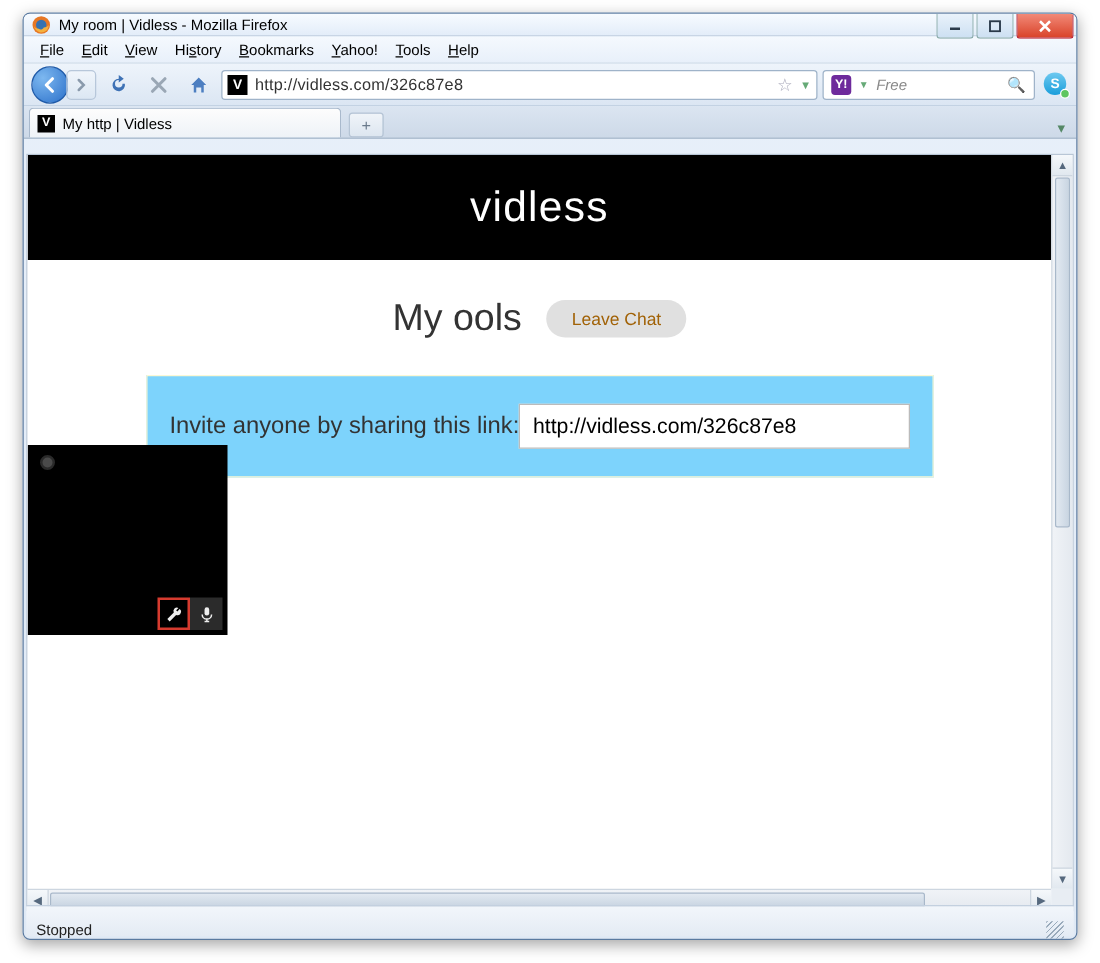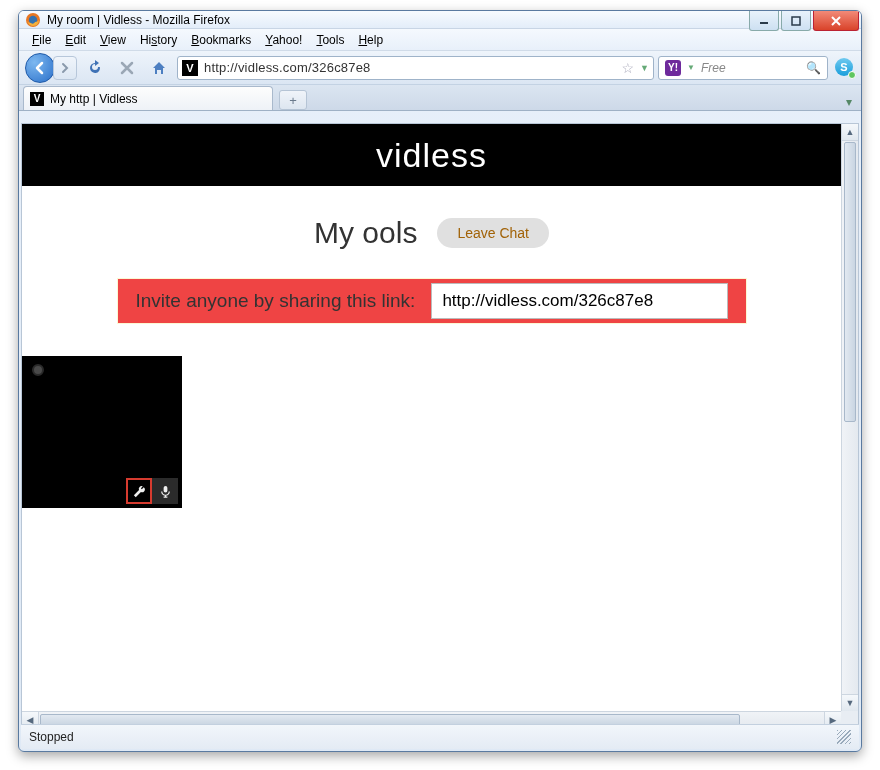--- a/index.html
+++ b/index.html
@@ -60,43 +60,43 @@
 .hscroll { position:absolute; left:0; right:17px; bottom:0; height:17px; background:linear-gradient(#f0f3f7,#e4e9ef); border-top:1px solid #cdd6e0;}
 .hscroll .lf, .hscroll .rt { width:17px;height:100%; display:flex;align-items:center;justify-content:center; font-size:9px;color:#56697e;background:linear-gradient(#f5f8fb,#e1e8ef); position:absolute;top:0;}
 .hscroll .lf{left:0;border-right:1px solid #cdd6e0;}
 .hscroll .rt{right:0;border-left:1px solid #cdd6e0;}
 .hscroll .thumb { position:absolute; top:2px; bottom:2px; left:18px; width:700px; background:linear-gradient(#e2e9f1,#c9d5e2); border:1px solid #a8b8ca; border-radius:2px;}
 .corner { position:absolute; right:0; bottom:0; width:17px; height:17px; background:#e8edf3;}
 
 .page { position:absolute; left:0; top:0; right:17px; bottom:17px; overflow:hidden; background:#fff;}
 
 
-.vl-header { background:#000; height:62px; display:flex; align-items:center; justify-content:center; gap:28px;}
+.vl-header { background:#000; height:84px; display:flex; align-items:center; justify-content:center; gap:28px;}
 .vl-logo { color:#fff; font-size:34px; font-weight:300; letter-spacing:1px; font-family: "Segoe UI Light","Segoe UI",sans-serif;}
 .vl-tag { color:#ddd; font-size:17px; font-weight:300; font-family: "Segoe UI Light","Segoe UI",sans-serif;}
 
 .vl-main { padding: 30px 10px 10px; text-align:center;}
 .room-row { display:flex; align-items:center; justify-content:center; gap:20px; margin-bottom: 28px;}
 .room-title { font-size:30px; font-weight:300; color:#333; font-family:"Segoe UI Light","Segoe UI",sans-serif;}
 .leave-btn { background:#e0e0e0; border:none; border-radius:16px; padding:7px 20px; font-size:14px; color:#a16207; cursor:pointer;}
 
-.invite-bar { background:#ef4444; border:1px solid #fbf8d4; margin: 0 auto; width: 630px; padding: 4px 18px; display:flex; align-items:center; gap:16px; font-family:"Segoe UI Light","Segoe UI",sans-serif;}
+.invite-bar { background:#7dd3fc; border:1px solid #fbf8d4; margin: 0 auto; width: 630px; padding: 22px 18px; display:flex; align-items:center; font-family:"Segoe UI Light","Segoe UI",sans-serif;}
 .invite-text { font-size:19px; color:#333;}
 .invite-url { flex:1; background:#fff; border:1px solid #bbb; padding:7px 10px; font-size:17px; text-align:left; font-family:"Segoe UI",sans-serif;}
 
 
 .video-tile { position:absolute; left: 0px; top: 232px; width: 160px; height: 152px; background:#000;}
 .vt-rec { position:absolute; left:10px; top:8px; width:12px; height:12px; border-radius:50%; background:#4a4a4a; border:2px solid #2a2a2a;}
 .vt-ctrls { position:absolute; right:4px; bottom:4px; display:flex; gap:0;}
 .vt-btn { width:26px; height:26px; background:#2b2b2b; display:flex;align-items:center;justify-content:center; color:#eee;}
 .vt-wrench { border:2px solid #d63b2f; background:#000;}
 .vt-btn svg { width:15px; height:15px; fill:#eee;}
 
 
-.statusbar { position:absolute; left:2px; right:2px; bottom:2px; height:20px; background:linear-gradient(#f2f6fb,#e4ebf4); border-top:1px solid #c3d0df; display:flex; align-items:center; padding:12px 8px; font-size:12px; color:#222;}
+.statusbar { position:absolute; left:2px; right:2px; bottom:2px; height:20px; background:linear-gradient(#f2f6fb,#e4ebf4); border-top:1px solid #c3d0df; display:flex; padding:12px 8px; font-size:12px; color:#222;}
 .statusbar .grip { margin-left:auto; width:14px; height:14px; background: repeating-linear-gradient(135deg,#9ab 0 1px, transparent 1px 3px);}
 
 </style>
 </head>
 <body>
 
 <div class="window">
 
   <div class="titlebar">
     <span class="ff-icon">

